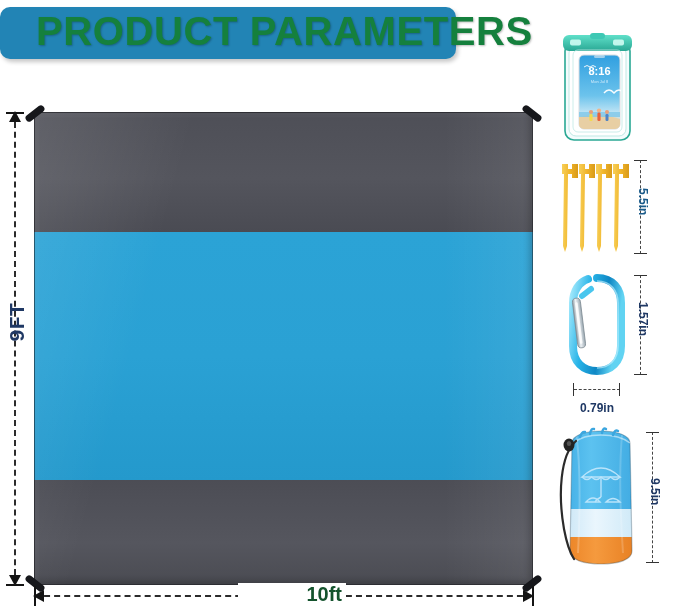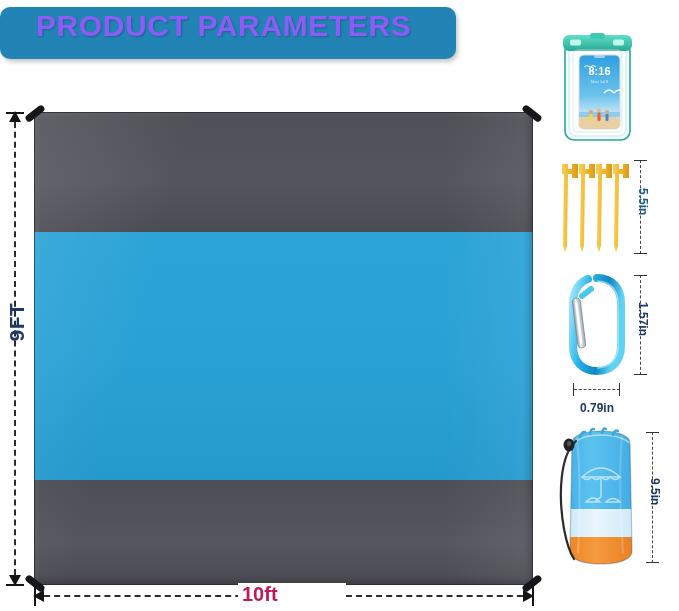--- a/index.html
+++ b/index.html
@@ -24,24 +24,24 @@
     width: 456px;
     height: 52px;
     background: #2284b5;
     border-radius: 10px;
     box-shadow: 2px 3px 4px rgba(0,0,0,0.22);
   }
   #header-title {
     position: absolute;
     left: 36px;
     top: 9px;
-    font-size: 30px;
+    font-size: 40px;
     font-weight: bold;
     letter-spacing: 0.6px;
-    color: #8b5cf6;
+    color: #15803d;
     text-shadow: 1px 1px 2px rgba(0,0,0,0.25);
     white-space: nowrap;
   }
 
   
   #blanket {
     position: absolute;
     left: 34px;
     top: 112px;
     width: 499px;
@@ -186,24 +186,24 @@
     border-left: 2px solid #141414;
   }
   #cap-left  { left: 34px;  top: 586px; height: 20px; }
   #cap-right { left: 532px; top: 586px; height: 20px; }
 
   #width-label {
     position: absolute;
     left: 238px;
     top: 583px;
     width: 100px;
-    text-align: left;
+    text-align: right;
     font-size: 20px;
     font-weight: bold;
-    color: #be185d;
+    color: #14532d;
     background: #ffffff;
     padding: 0 4px;
   }
 
   
   #accessories {
     position: absolute;
     left: 548px;
     top: 0;
     width: 131px;

